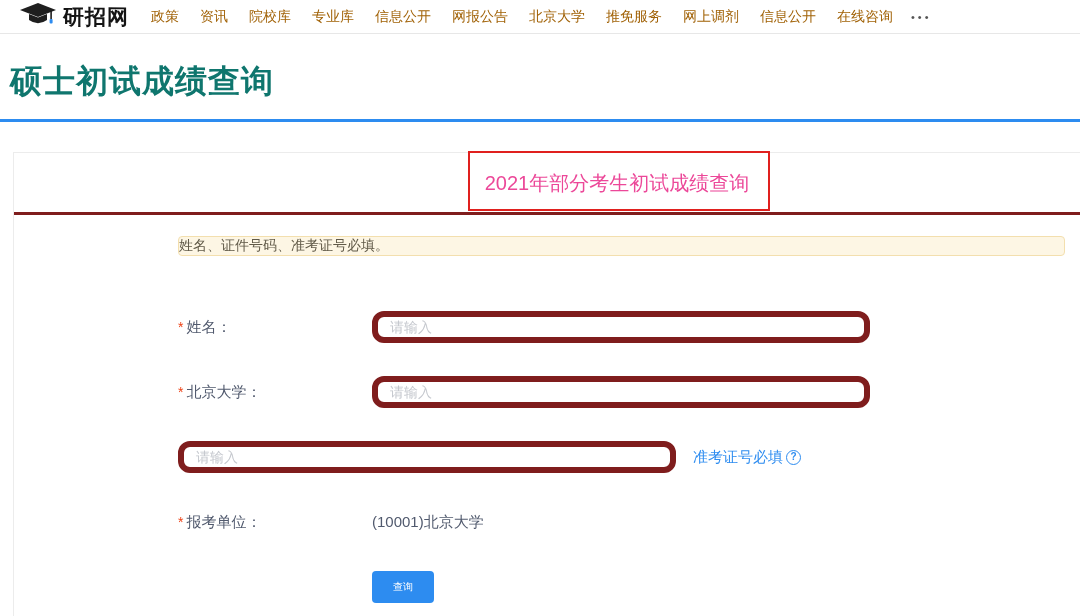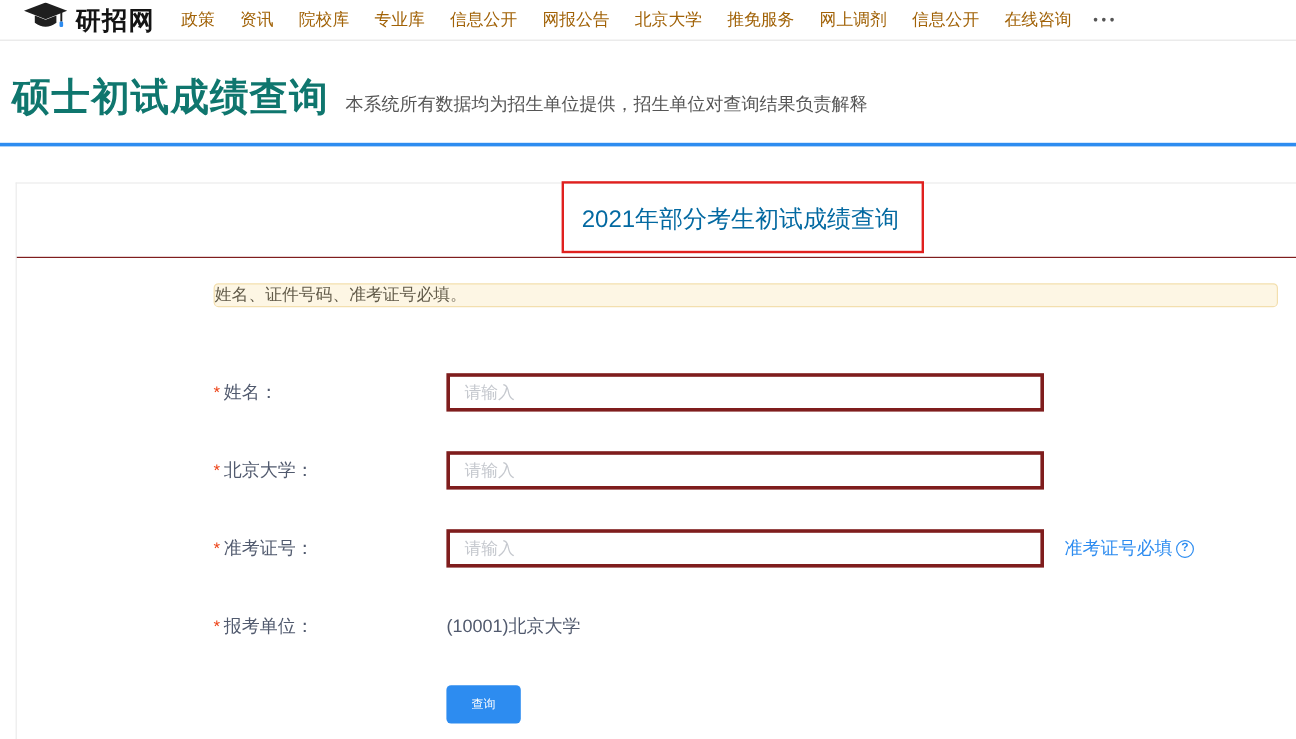--- a/index.html
+++ b/index.html
@@ -27,43 +27,43 @@
   .page-subtitle { font-size:15px; color:#555; margin-left:14px; }
   .blue-divider { position:absolute; top:119px; left:0; width:100%; height:3px; background:#2d8cf0; }
 
   
   .card {
     position:absolute; top:152px; left:13px; right:0; height:474px;
     border:1px solid #ececec; border-right:none; background:#fff;
   }
   .card-header {
     height:62px; line-height:61px; text-align:center;
-    border-bottom:1px solid #7f1d1d; padding-left:165px; padding-right:25px;
-    font-size:20px; color:#0369a1;
+    border-bottom:3px solid #7f1d1d; padding-left:165px; padding-right:25px;
+    font-size:20px; color:#ec4899;
   }
   .red-annotation {
     position:absolute; top:151px; left:468px; width:302px; height:60px;
     border:2px solid #e0201e; pointer-events:none; background:transparent;
   }
 
   
   .alert {
     position:absolute; top:236px; left:178px; width:887px; height:20px;
     background:#fdf6e4; border:1px solid #f3dfae; border-radius:4px;
     display:flex; align-items:center; padding-left:0;
     font-size:14px; color:#615a48;
   }
 
   
   .form { position:absolute; top:311px; left:178px; width:887px; }
   .form-row { display:flex; align-items:center; height:32px; margin-bottom:33px; }
   .form-label { width:194px; text-align:left; padding-right:14px; font-size:15px; color:#515a6e; white-space:nowrap; }
   .req { color:#ed4014; margin-right:3px; font-size:14px; }
   .form-input {
-    width:498px; height:32px; border:3px solid #7f1d1d; border-radius:0;
+    width:498px; height:32px; border:6px solid #7f1d1d; border-radius:12px;
     padding:0 12px; font-size:14px; color:#15803d; outline:none; background:#fff;
   }
   .form-input::placeholder { color:#c5c8ce; }
   .form-static { font-size:15px; color:#515a6e; }
   .forgot-link { display:inline-flex; align-items:center; margin-left:17px; color:#2d8cf0; font-size:15px; cursor:pointer; white-space:nowrap; }
   .help-circle {
     display:inline-flex; width:15px; height:15px; border:1px solid #2d8cf0; border-radius:50%;
     align-items:center; justify-content:center; font-size:10px; margin-left:3px; font-weight:bold; line-height:1;
   }
   .submit-row { margin-top:4px; }
@@ -100,21 +100,20 @@
       <span class="nav-item">推免服务</span>
       <span class="nav-item">网上调剂</span>
       <span class="nav-item">信息公开</span>
       <span class="nav-item">在线咨询</span>
     </div>
     <span class="nav-more">•••</span>
   </div>
 
   <div class="page-header">
     <span class="page-title">硕士初试成绩查询</span>
-    <span class="page-subtitle">本系统所有数据均为招生单位提供，招生单位对查询结果负责解释</span>
   </div>
   <div class="blue-divider"></div>
 
   <div class="card">
     <div class="card-header">2021年部分考生初试成绩查询</div>
   </div>
 
   <div class="red-annotation"></div>
 
   <div class="alert">
@@ -127,21 +126,20 @@
       <span class="form-label"><span class="req">*</span><span>姓名：</span></span>
       <input class="form-input" type="text" placeholder="请输入" style="">
     </div>
 
     <div class="form-row">
       <span class="form-label"><span class="req">*</span><span>北京大学：</span></span>
       <input class="form-input" type="text" placeholder="请输入" style="">
     </div>
 
     <div class="form-row">
-      <span class="form-label"><span class="req">*</span><span>准考证号：</span></span>
       <input class="form-input" type="text" placeholder="请输入" style="">
       <span class="forgot-link">
         <span>准考证号必填</span>
         <span class="help-circle">?</span>
       </span>
     </div>
 
     <div class="form-row">
       <span class="form-label"><span class="req">*</span><span>报考单位：</span></span>
       <span class="form-static">(10001)北京大学</span>

